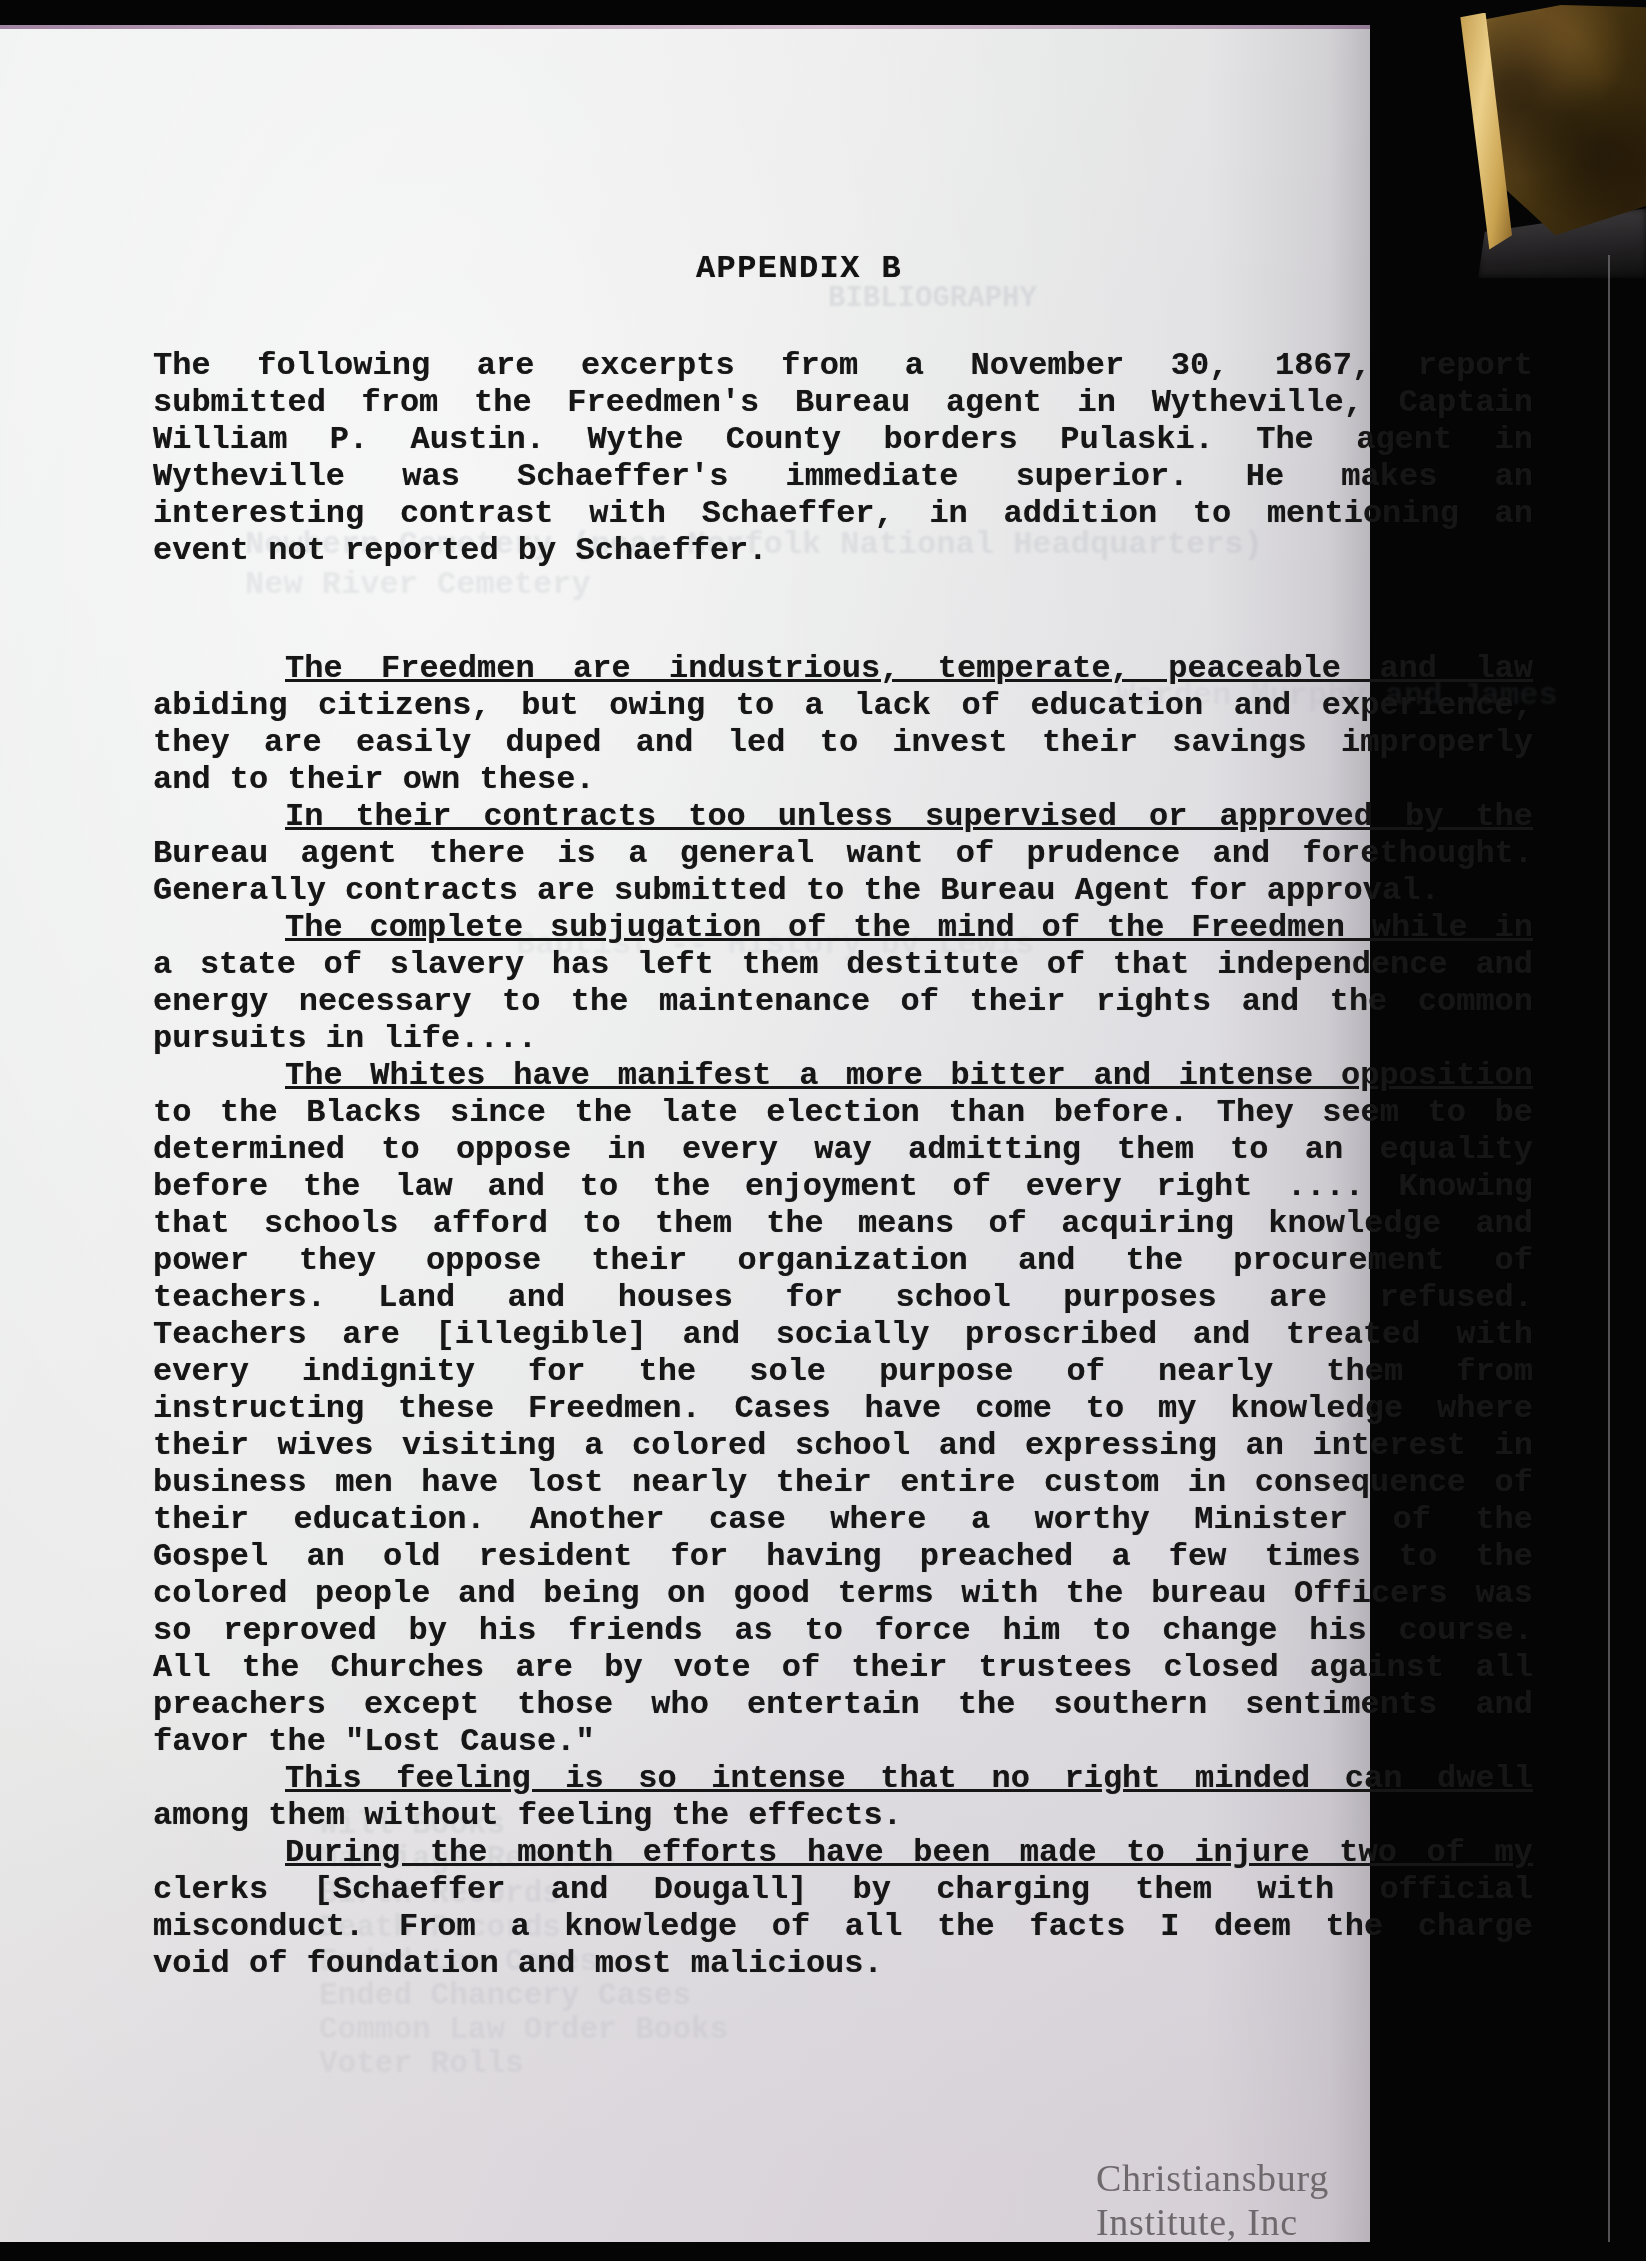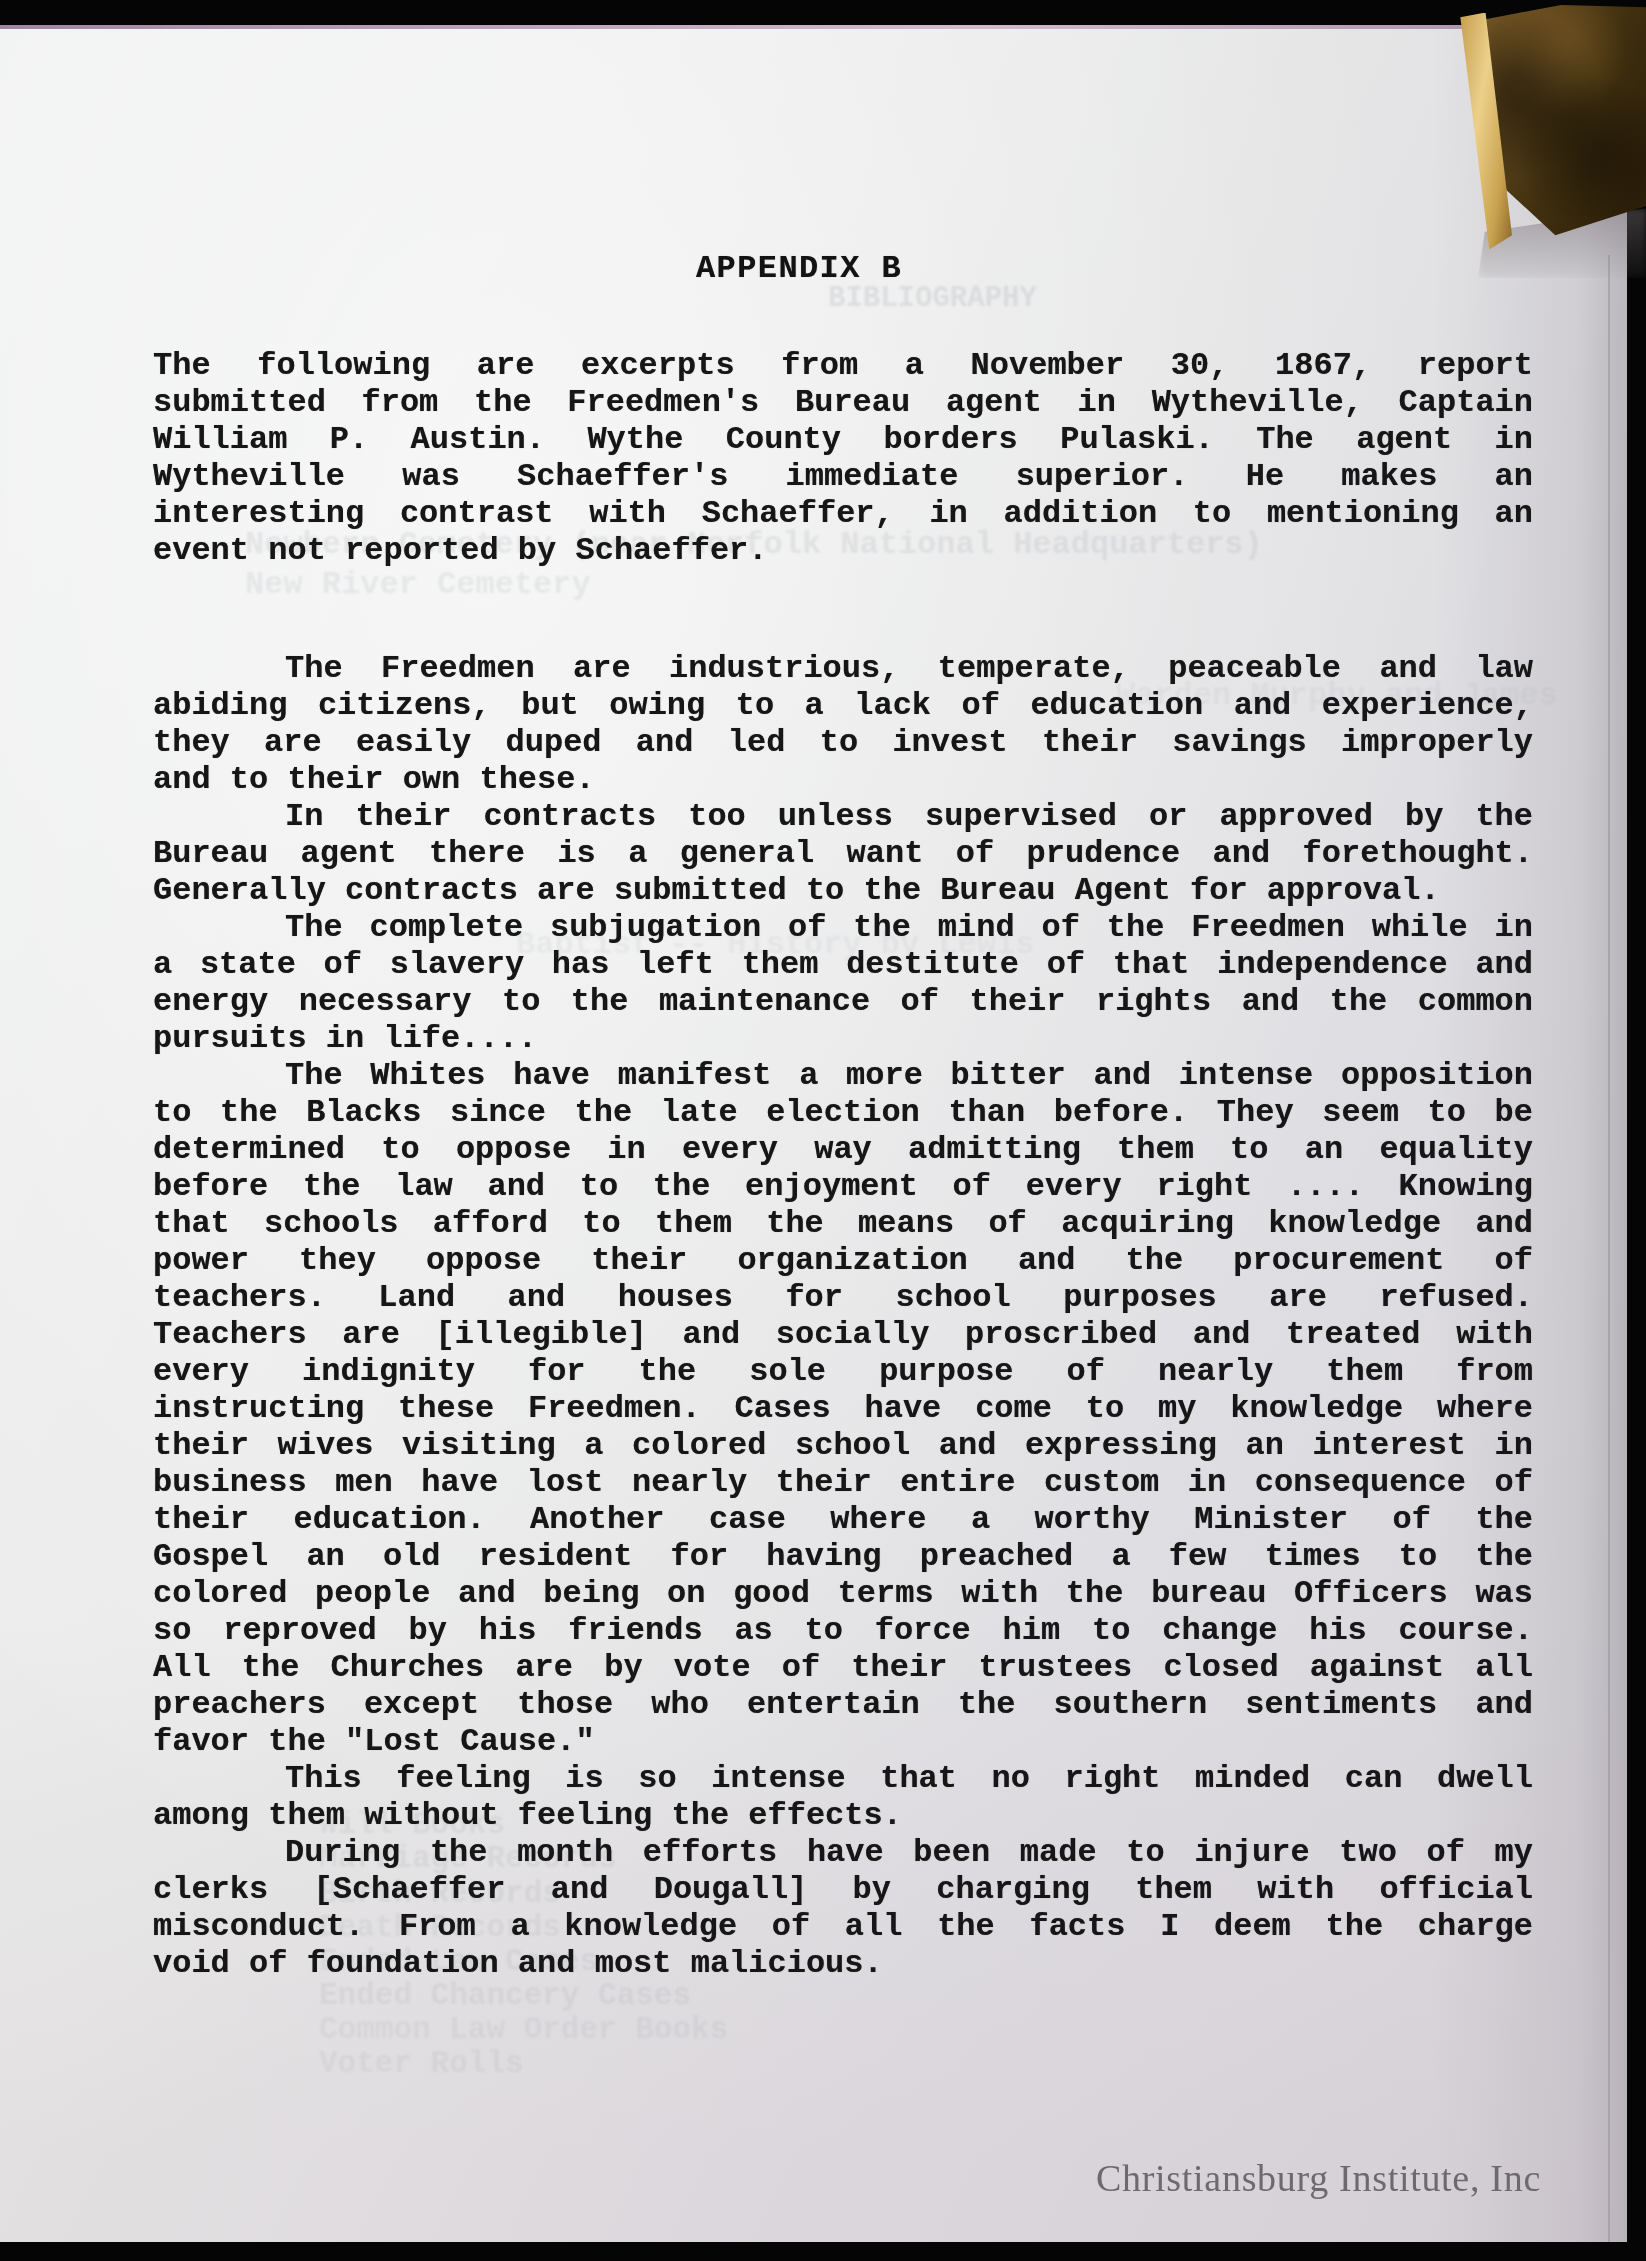--- a/index.html
+++ b/index.html
@@ -5,21 +5,21 @@
   html,body{margin:0;padding:0;background:#000;}
   #photo{
     position:relative;
     width:1647px;height:2261px;
     background:#050505;
     overflow:hidden;
     font-family:"Liberation Mono","DejaVu Sans Mono",monospace;
   }
   
   #page{
-    position:absolute;left:0;top:25px;width:1627px;height:2217px;
+    position:absolute;left:0;top:25px;width:1370px;height:2217px;
     background:
       radial-gradient(ellipse at 30% 22%, rgba(255,255,255,.55), rgba(255,255,255,0) 58%),
       linear-gradient(180deg, rgba(0,0,0,0) 72%, rgba(205,188,198,.22) 96%),
       linear-gradient(90deg, rgba(0,0,0,0) 88%, rgba(120,113,124,.16) 97%, rgba(98,92,102,.30) 100%),
       linear-gradient(115deg,#eff1f0 0%,#e9eae9 38%,#dfdee2 68%,#d7d4da 100%);
   }
   #page::before{ 
     content:"";position:absolute;left:0;top:0;right:0;height:3.5px;
     background:linear-gradient(90deg,rgba(96,42,96,.55),rgba(150,64,126,.30) 60%,rgba(96,42,96,.45));
     filter:blur(0.7px);
@@ -32,21 +32,21 @@
   .typeblock{
     position:absolute;left:153px;width:1380px;
     color:#161616;font-size:32px;line-height:37px;font-weight:700;
     text-shadow:0 0 0.7px rgba(30,30,30,.55);
   }
   #intro-paragraph{top:322px;}
   #excerpt-block{top:625px;}
   .ln{white-space:normal;}
   .ln.j{text-align:justify;text-align-last:justify;}
   .ln.last{text-align:left;}
-  .ln.ind{padding-left:132px;}
+  .ln.ind{padding-left:132px;text-decoration:underline;}
   #page-title{
     position:absolute;left:696px;top:225px;
     color:#131313;font-size:32px;font-weight:700;letter-spacing:1.4px;
     text-shadow:0 0 0.7px rgba(30,30,30,.6);
   }
   
   #ghost-layer span{
     position:absolute;display:block;color:#8e94a0;font-weight:700;
     filter:blur(1.1px);white-space:pre;
   }

